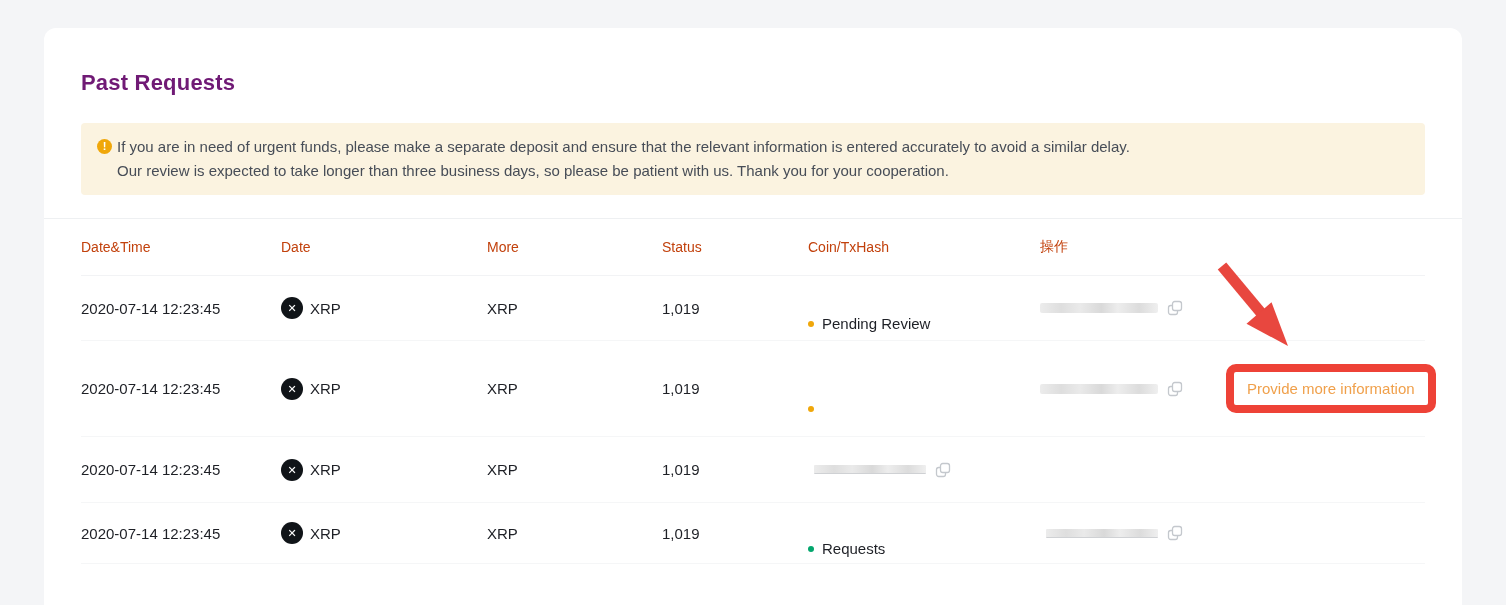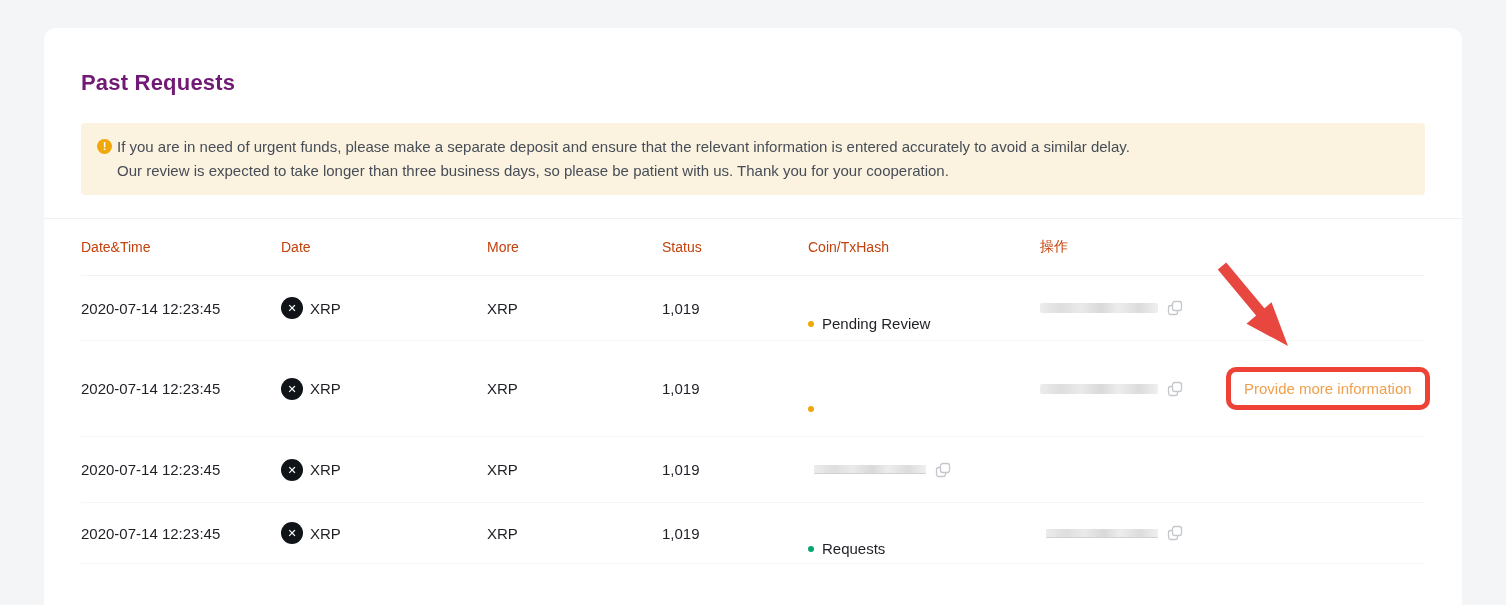--- a/index.html
+++ b/index.html
@@ -66,21 +66,21 @@
     filter: blur(0.6px);
   }
   .tbody .tr:nth-child(3) .redacted-bar,
   .tbody .tr:nth-child(4) .redacted-bar {
     height: 8px; margin-left: 6px; width: 112px;
     border-bottom: 1px solid #cfd1d4; border-radius: 1px;
   }
   .copy-btn { display: inline-flex; cursor: pointer; }
   .action-cell { overflow: visible; }
   .highlight-box {
-    display: inline-block; border: 5px solid #b91c1c; border-radius: 10px;
+    display: inline-block; border: 8px solid #b91c1c; border-radius: 10px;
     padding: 9px 13px; margin-left: -14px; white-space: nowrap;
     line-height: 1; background: #fff; text-align: center;
   }
   .action-link { font-size: 15px; cursor: pointer; }
   .arrow-overlay { position: absolute; left: 1198px; top: 256px; z-index: 5; pointer-events: none; }
 </style>
 </head>
 <body>
 
 <div class="card">

